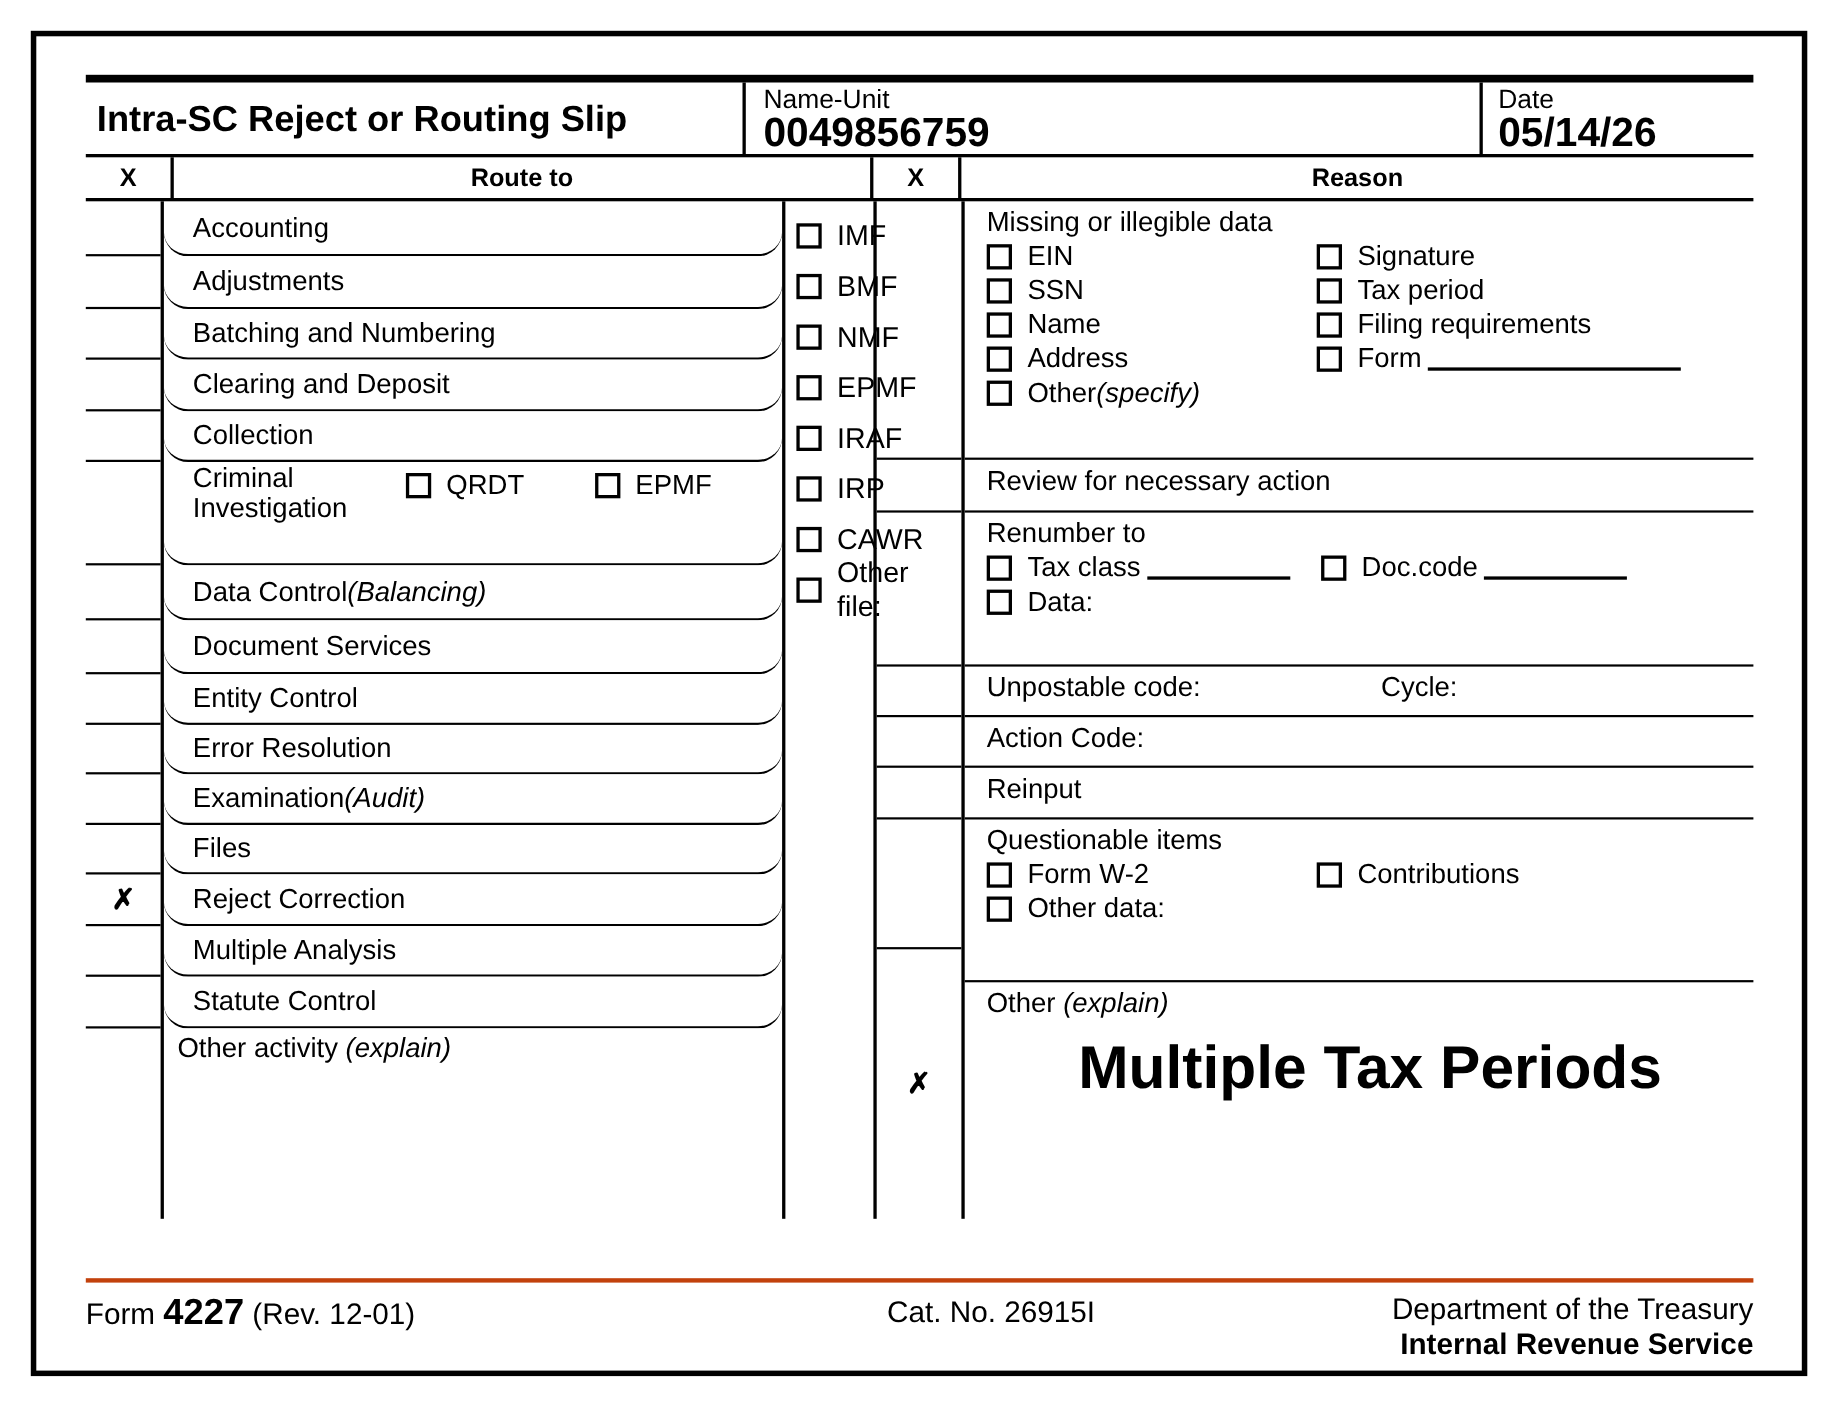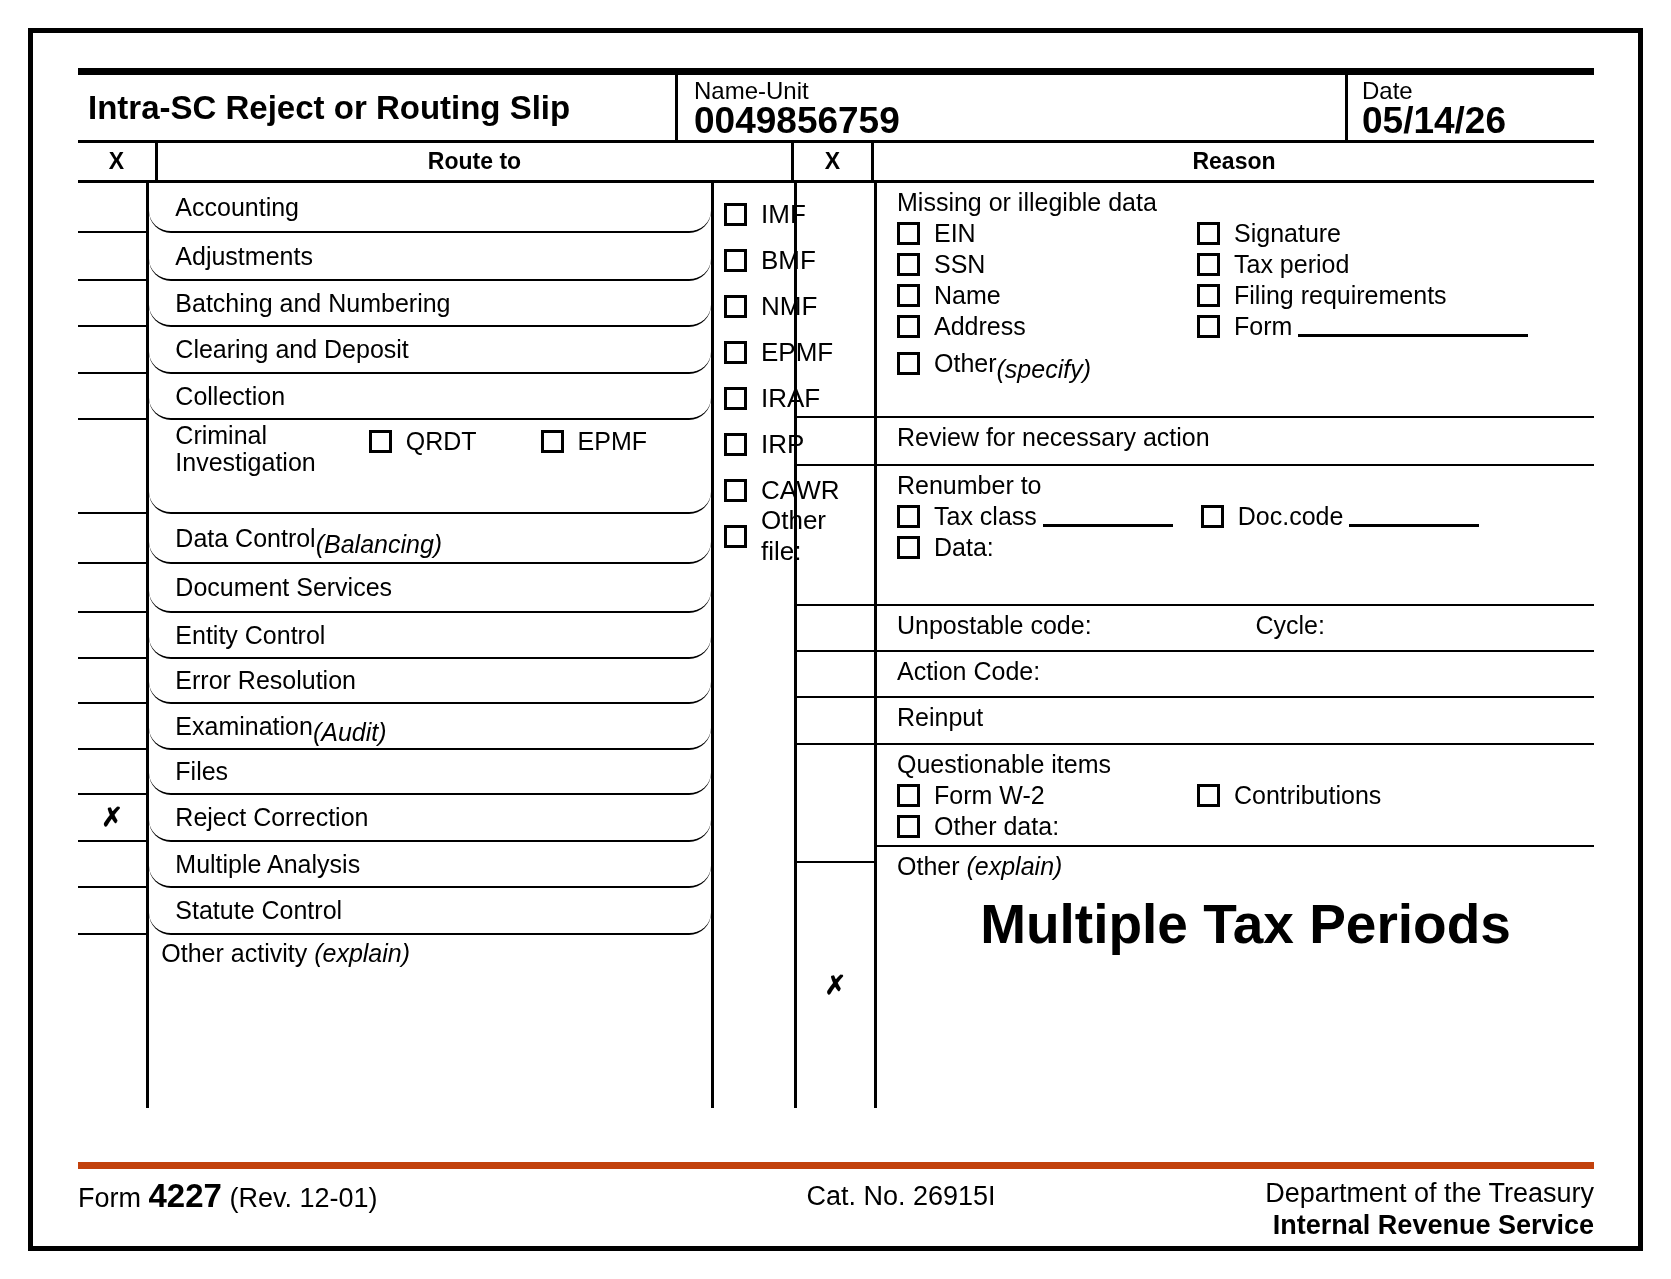--- a/index.html
+++ b/index.html
@@ -180,21 +180,21 @@
     margin-top: 6px;
   }
   .route-item .sub-boxes .cb-wrap { margin-right: 64px; }
   .route-last {
     box-sizing: border-box;
     border-bottom: 0;
     font-size: 25px;
     padding-left: 12px;
     padding-top: 4px;
   }
-  .italic { font-style: italic; margin-top: 12px; }
+  .italic { font-style: italic; }
 
   
   .file-col {
     width: 80px;
     flex: 1;
     box-sizing: border-box;
     padding: 8px 0 0 10px;
   }
   .file-item {
     display: flex;
@@ -252,21 +252,21 @@
     margin-top: 12px;
   }
 
   
   .footer {
     position: absolute;
     left: 78px;
     top: 1162px;
     width: 1516px;
     box-sizing: border-box;
-    border-top: 7px solid #c2410c;
+    border-top: 4px solid #c2410c;
     padding-top: 8px;
     display: flex;
     align-items: flex-start;
     font-size: 27px;
   }
   .foot-form { width: 600px; }
   .foot-form b { font-size: 33px; }
   .foot-cat { flex: 1; text-align: center; padding-top: 4px;}
   .foot-dept { width: 470px; text-align: right; line-height: 32px;}
   .foot-dept .bold { font-weight: bold; }
@@ -496,21 +496,21 @@
           <div class="reason-cell" style="height:46px">
             <span>Unpostable code:</span>
             <span style="display:inline-block;width:150px"></span>
             <span>Cycle:</span>
           </div>
 
           <div class="reason-cell" style="height:46px">Action Code:</div>
 
           <div class="reason-cell" style="height:47px">Reinput</div>
 
-          <div class="reason-cell" style="height:102px">
+          <div class="reason-cell" style="height:148px">
             <div>Questionable items</div>
             <div class="reason-row">
               <span class="col1 cb-wrap">
                 <span class="cb"></span>
                 <span>Form W-2</span>
               </span>
               <span class="col2 cb-wrap">
                 <span class="cb"></span>
                 <span>Contributions</span>
               </span>

